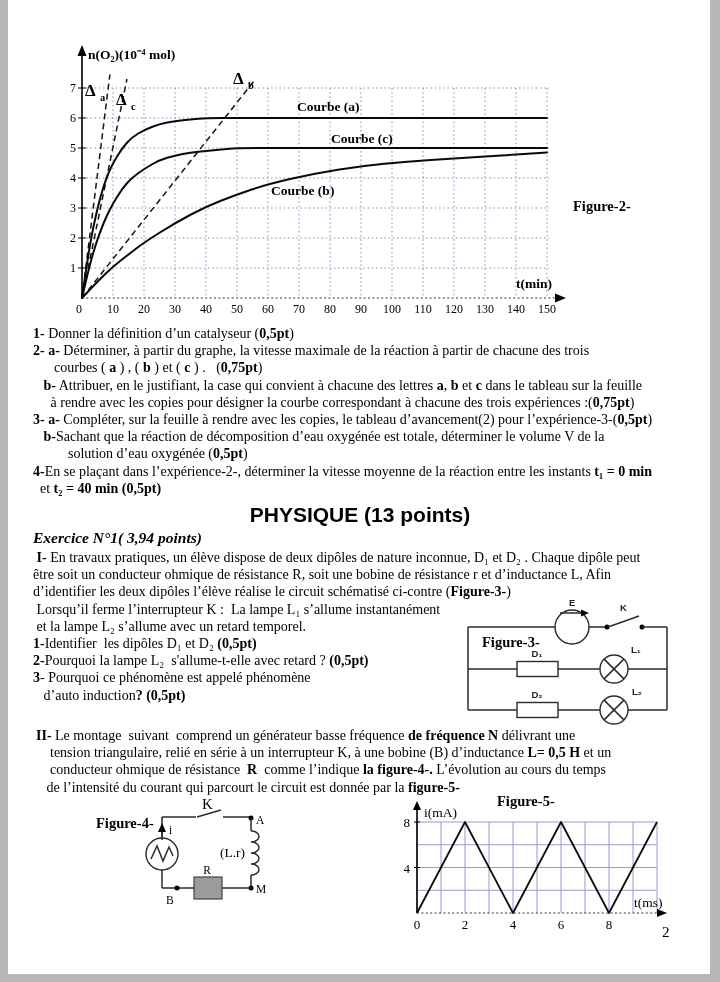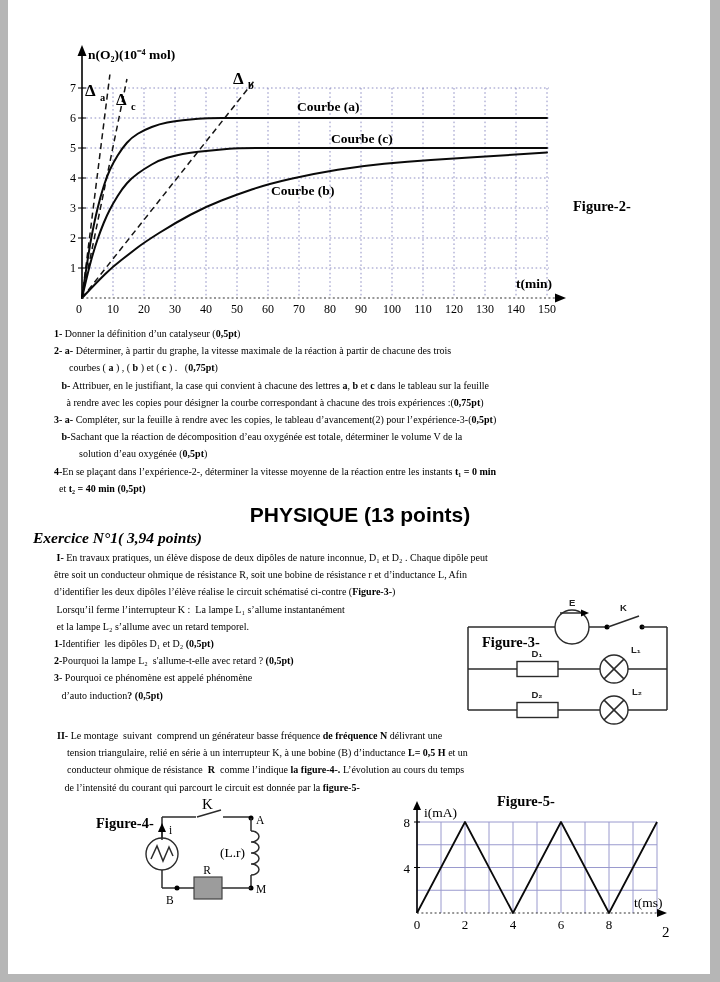--- a/index.html
+++ b/index.html
@@ -1,19 +1,19 @@
 <!DOCTYPE html>
 <html><head>
 <meta charset="utf-8">
 <style>
   html,body{margin:0;padding:0;background:#e8e8e8;}
   #page{position:relative;width:720px;height:982px;background:#ffffff;overflow:hidden;
         font-family:"Liberation Serif",serif;color:#000;}
   .strip{position:absolute;background:#b6b6b6;}
-  .tblock{position:absolute;font-size:10px;line-height:17.2px;white-space:pre;margin-left:21px;}
+  .tblock{position:absolute;font-size:14px;line-height:17.2px;white-space:pre;}
   .tline b{font-weight:bold;}
   #physique-title{position:absolute;left:0;top:503px;width:720px;text-align:center;
        font-family:"Liberation Sans",sans-serif;font-weight:bold;font-size:21px;}
   #exercice-title{position:absolute;left:33px;top:529px;font-weight:bold;font-style:italic;font-size:15.5px;}
   #page-number{position:absolute;left:662px;top:924px;font-size:15px;}
   svg{position:absolute;left:0;top:0;}
   svg text{font-family:"Liberation Serif",serif;fill:#000;}
   .grid2{stroke:#8f8fc4;stroke-width:1;stroke-dasharray:1.6,2.6;}
   .grid5{stroke:#9a9ace;stroke-width:1;}
   .curve{fill:none;stroke:#0a0a0a;stroke-width:2;stroke-linecap:round;}

